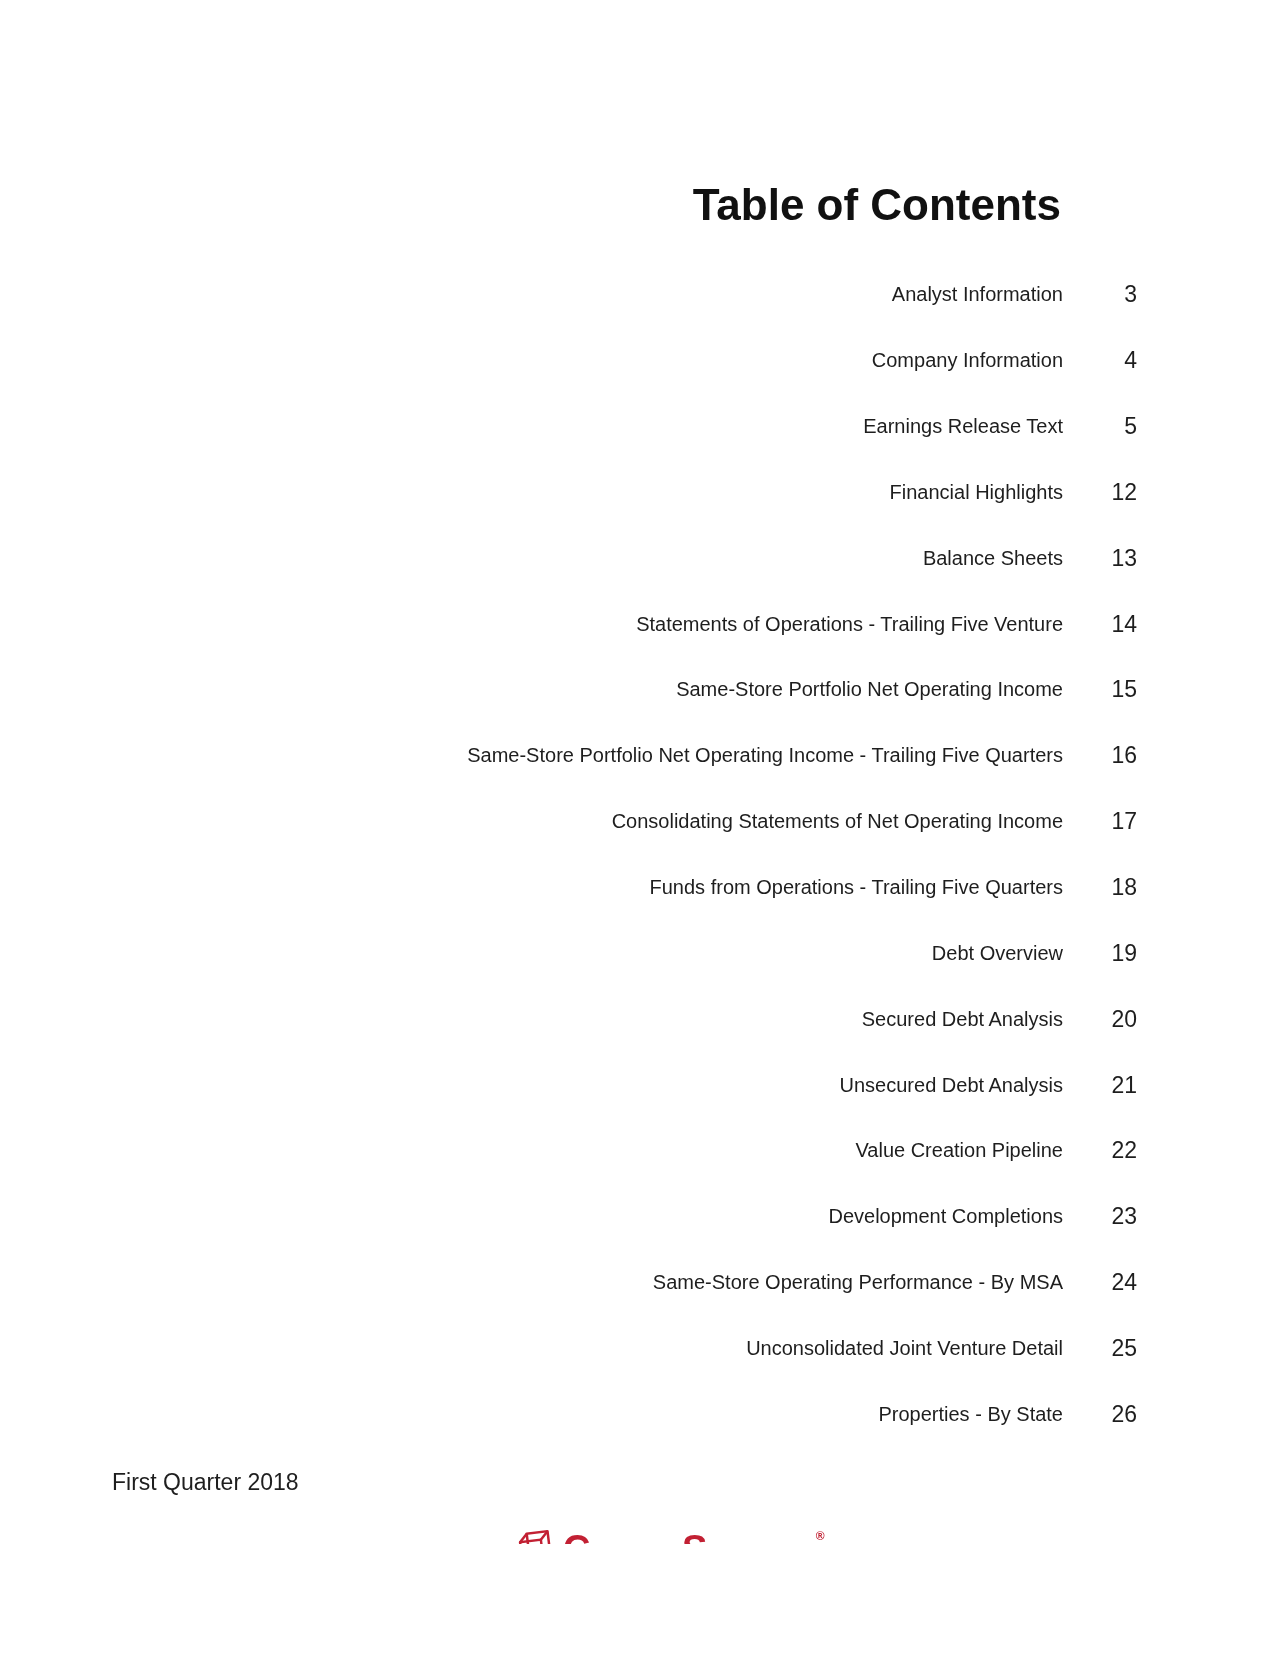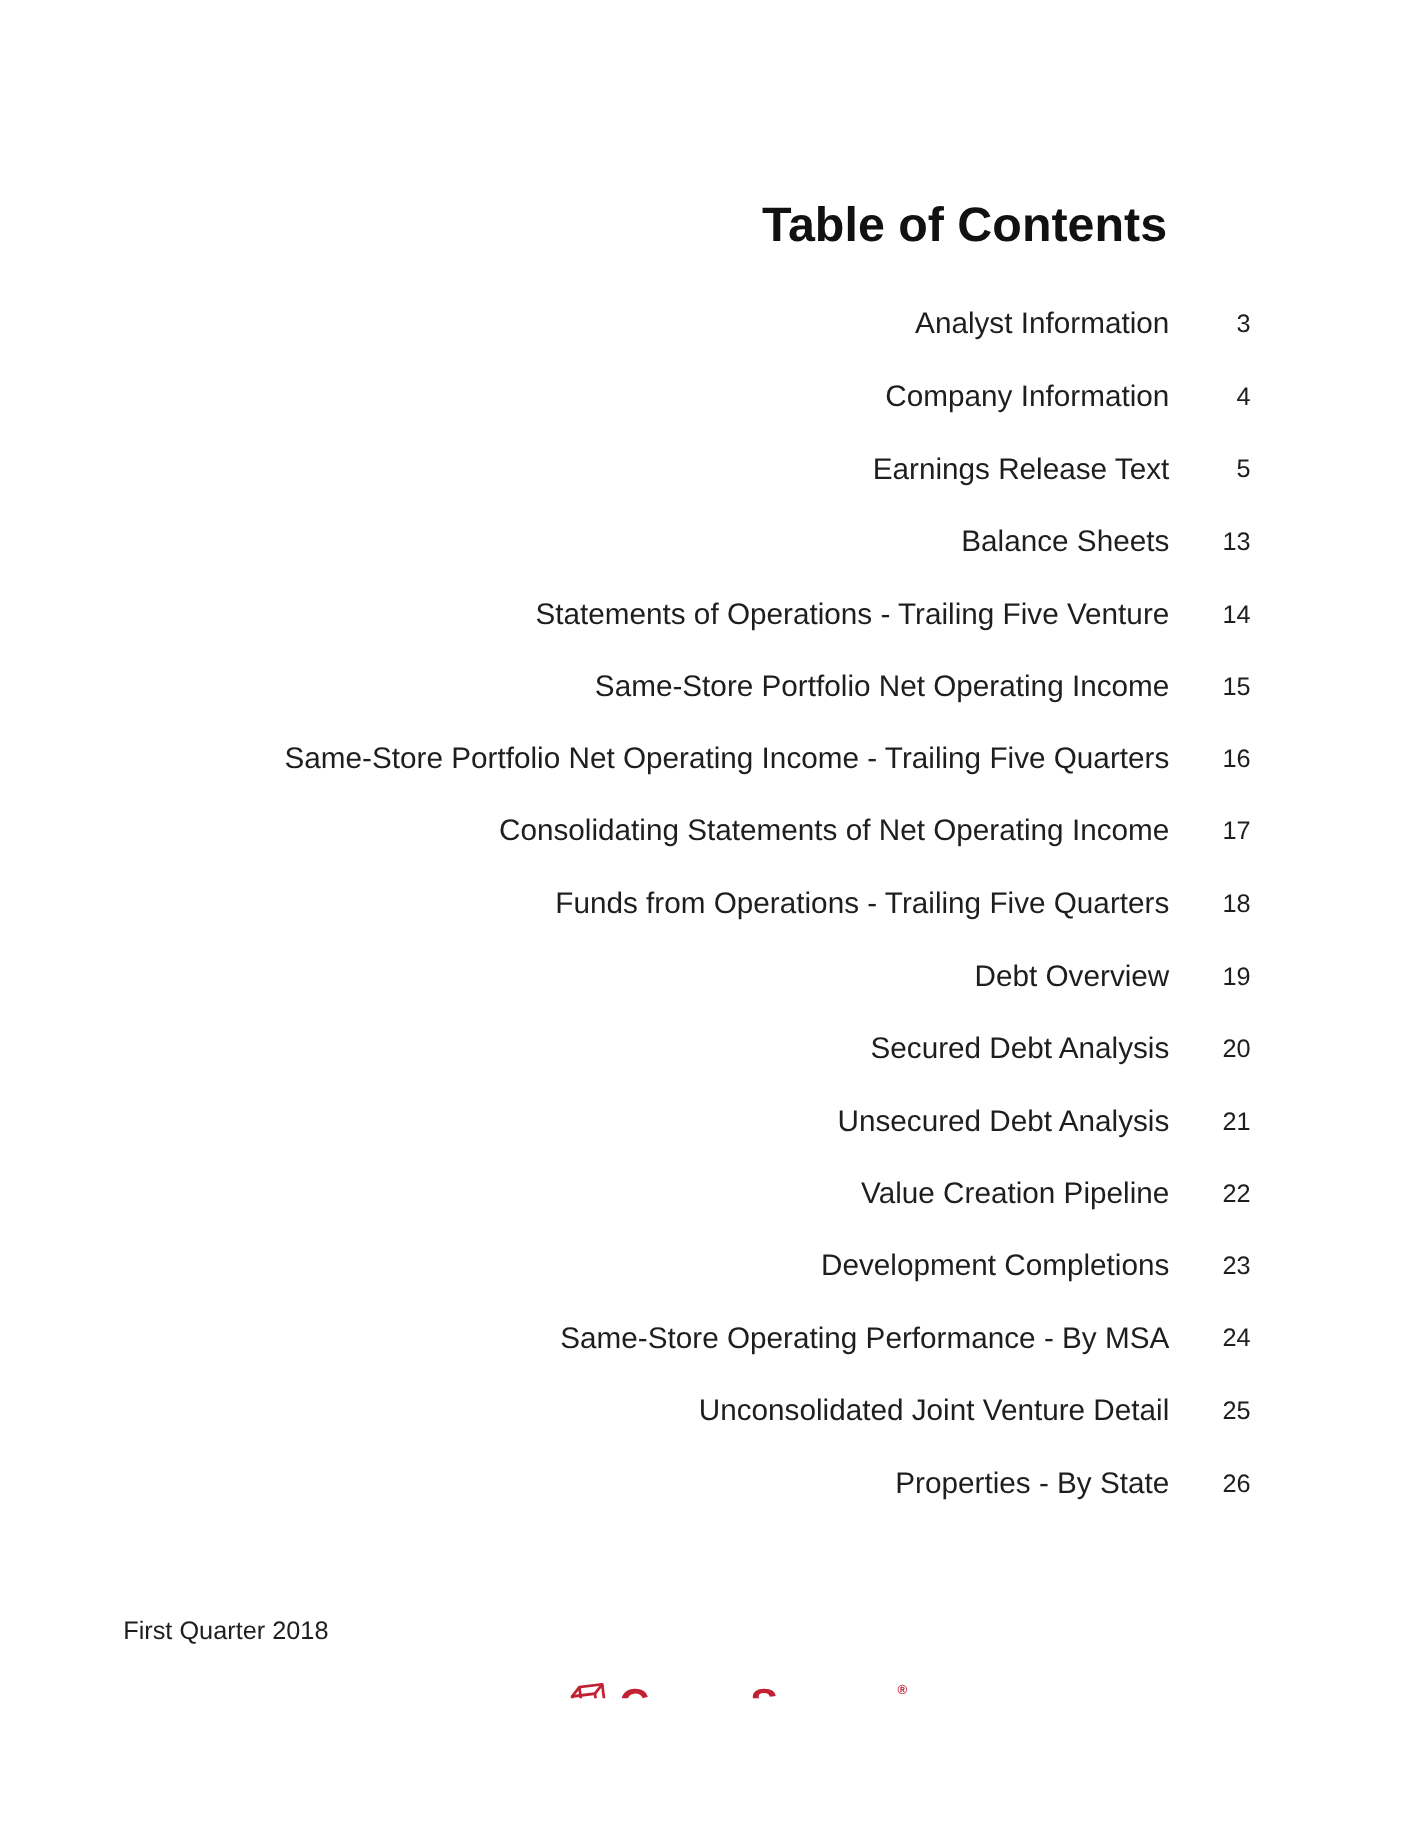--- a/index.html
+++ b/index.html
@@ -35,21 +35,21 @@
     width: 1037px;
   }
   .toc-row {
     display: flex;
     align-items: center;
     height: 65.85px;
   }
   .toc-label {
     flex: 1;
     text-align: right;
-    font-size: 27px;
+    font-size: 20px;
     color: #1e1e1e;
     white-space: nowrap;
   }
   .toc-page {
     width: 74px;
     text-align: right;
     font-size: 23px;
     color: #1e1e1e;
   }
   .footer-quarter {
@@ -111,20 +111,24 @@
         <div class="toc-label">Analyst Information</div>
         <div class="toc-page">3</div>
       </div>
       <div class="toc-row">
         <div class="toc-label">Company Information</div>
         <div class="toc-page">4</div>
       </div>
       <div class="toc-row">
         <div class="toc-label">Earnings Release Text</div>
         <div class="toc-page">5</div>
+      </div>
+      <div class="toc-row">
+        <div class="toc-label">Financial Highlights</div>
+        <div class="toc-page">12</div>
       </div>
       <div class="toc-row">
         <div class="toc-label">Balance Sheets</div>
         <div class="toc-page">13</div>
       </div>
       <div class="toc-row">
         <div class="toc-label">Statements of Operations - Trailing Five Venture</div>
         <div class="toc-page">14</div>
       </div>
       <div class="toc-row">

